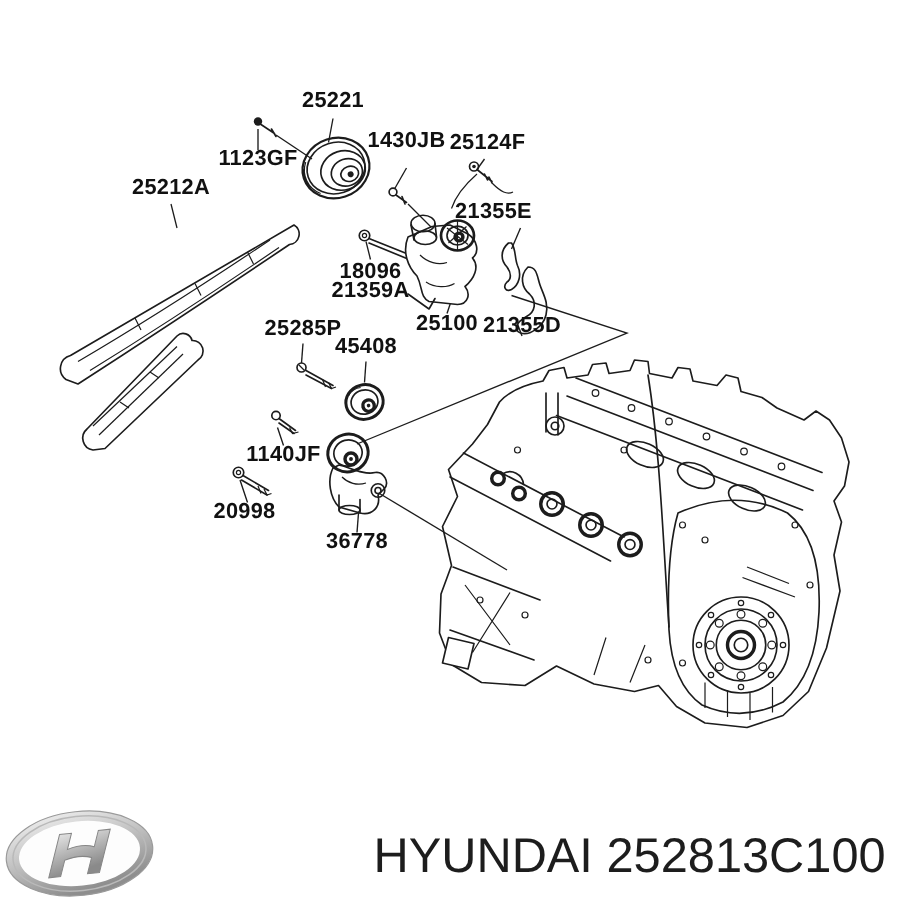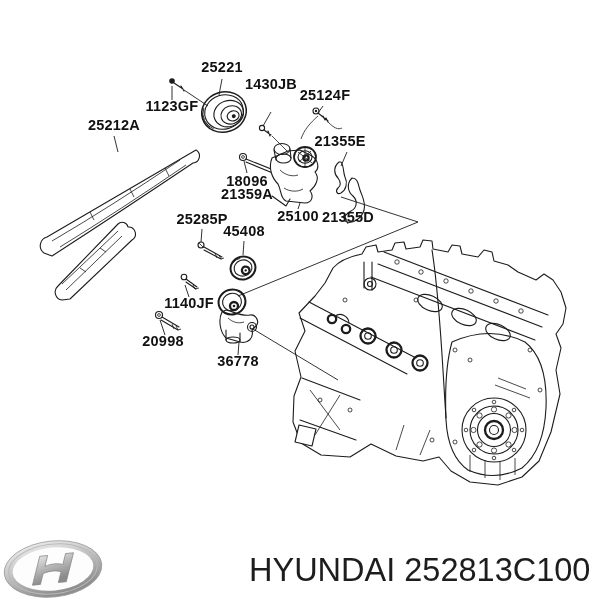--- a/index.html
+++ b/index.html
@@ -236,24 +236,24 @@
       <ellipse class="st" cx="233" cy="340" rx="7" ry="3"></ellipse>
       <path class="st" d="M226,330 L226,340 M240,333 L240,342"></path>
       <circle class="st" cx="252" cy="327" r="4.5"></circle>
         <circle class="st" cx="252" cy="327" r="2"></circle>
       <path class="thin" d="M228,318 C232,322 238,324 244,322"></path>
     </g>
   </svg>
 
   <div class="lbl" style="left:222px;top:61px">25221</div>
   <div class="lbl" style="left:172px;top:100px">1123GF</div>
-  <div class="lbl" style="left:271px;top:78px">1430JB</div>
+  <div class="lbl" style="left:271px;top:88px">1430JB</div>
   <div class="lbl" style="left:325px;top:89px">25124F</div>
   <div class="lbl" style="left:114px;top:119px">25212A</div>
-  <div class="lbl" style="left:340px;top:135px">21355E</div>
+  <div class="lbl" style="left:329px;top:135px">21355E</div>
   <div class="lbl" style="left:247px;top:175px">18096</div>
   <div class="lbl" style="left:247px;top:188px">21359A</div>
   <div class="lbl" style="left:298px;top:210px">25100</div>
   <div class="lbl" style="left:348px;top:211px">21355D</div>
   <div class="lbl" style="left:202px;top:213px">25285P</div>
   <div class="lbl" style="left:244px;top:225px">45408</div>
   <div class="lbl" style="left:189px;top:297px">1140JF</div>
   <div class="lbl" style="left:163px;top:335px">20998</div>
   <div class="lbl" style="left:238px;top:355px">36778</div>
 

